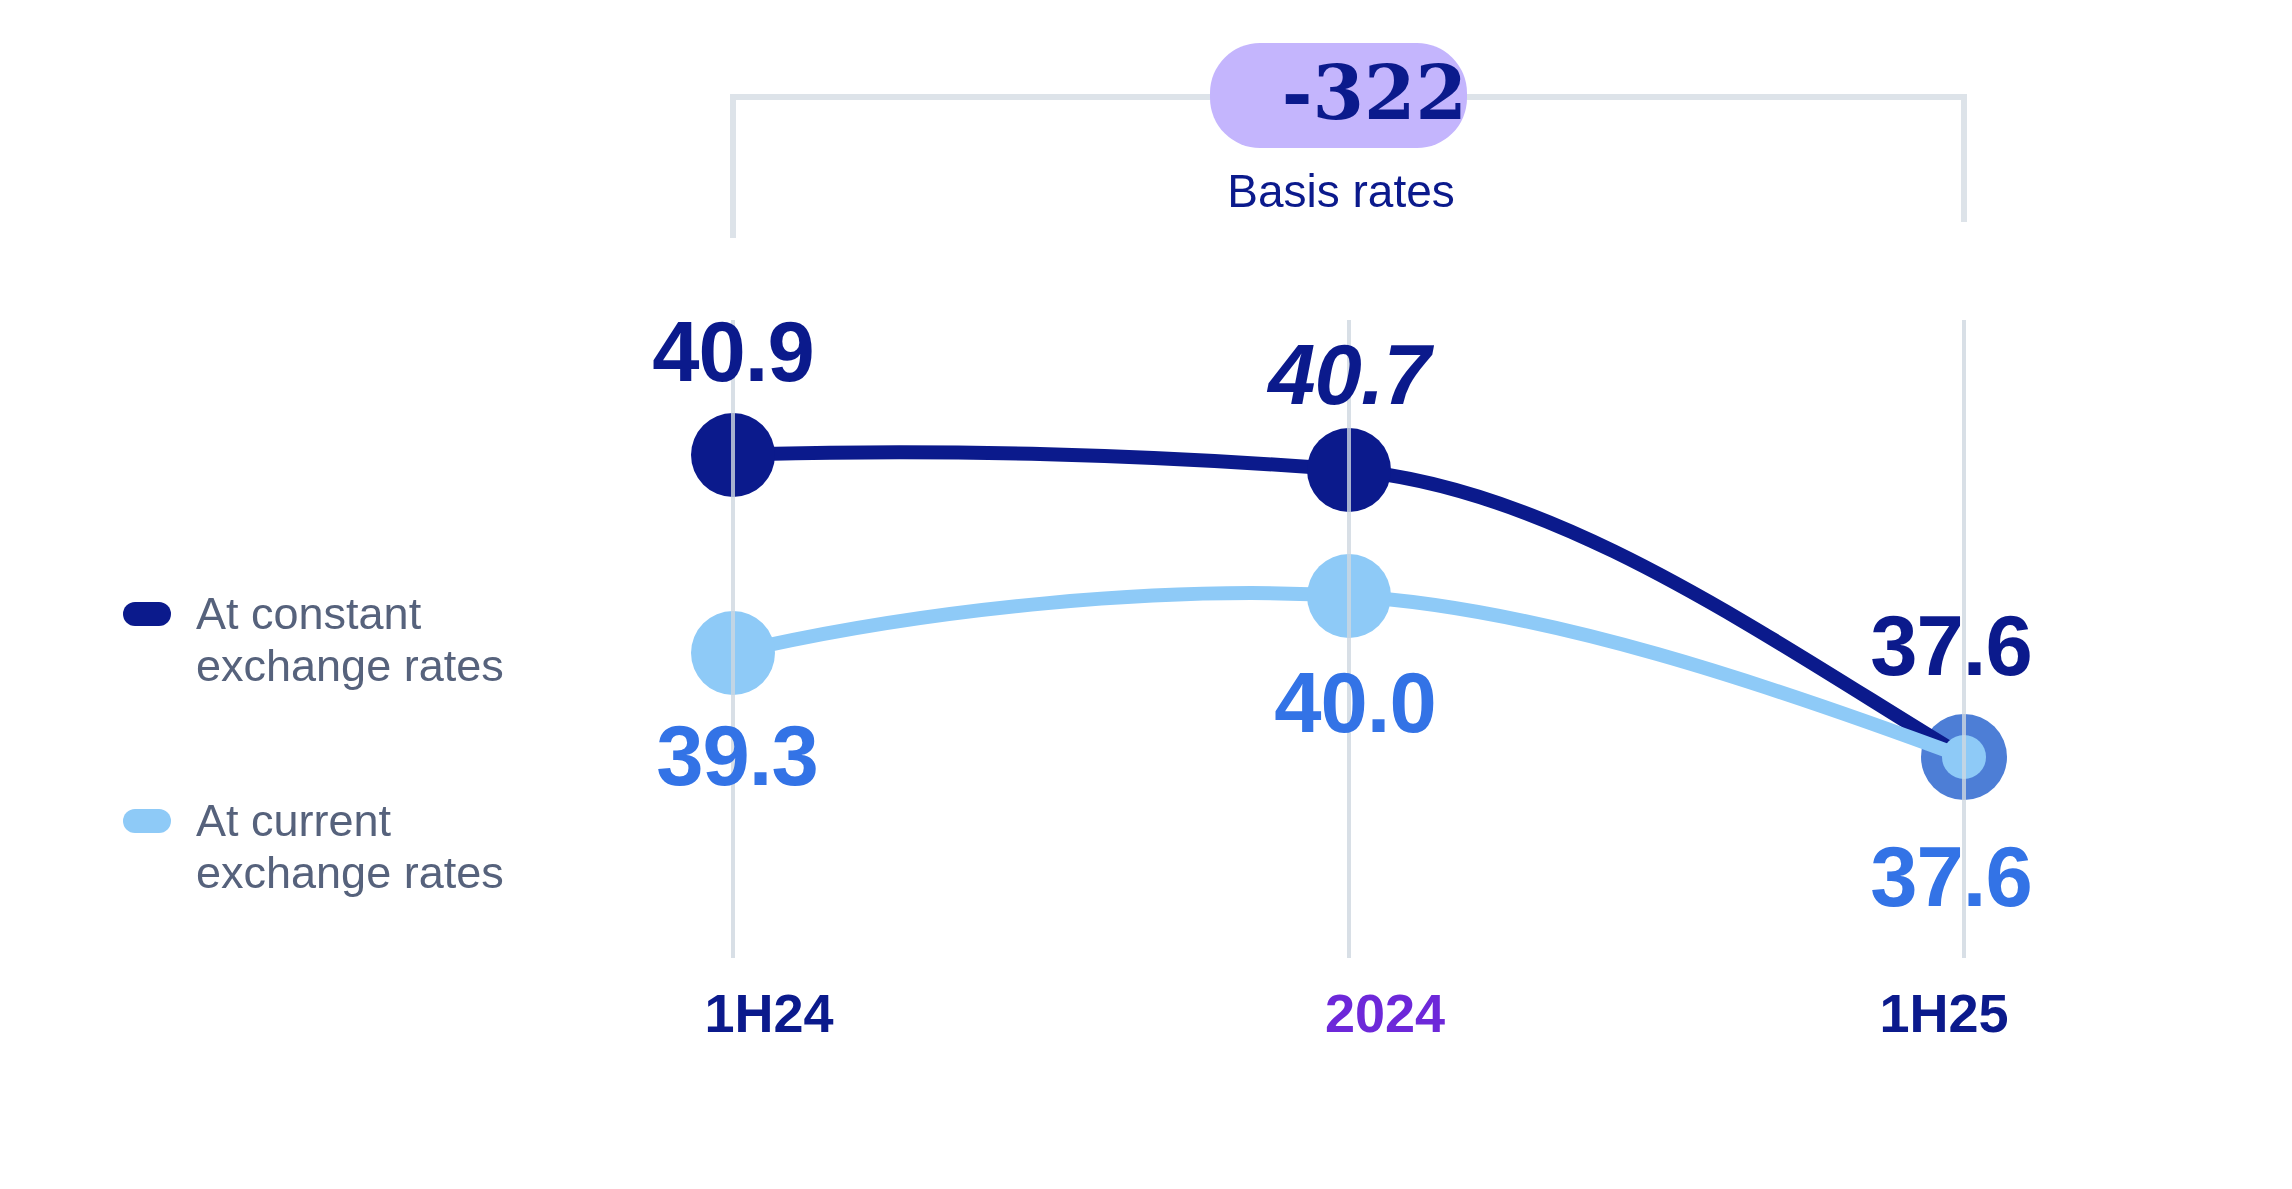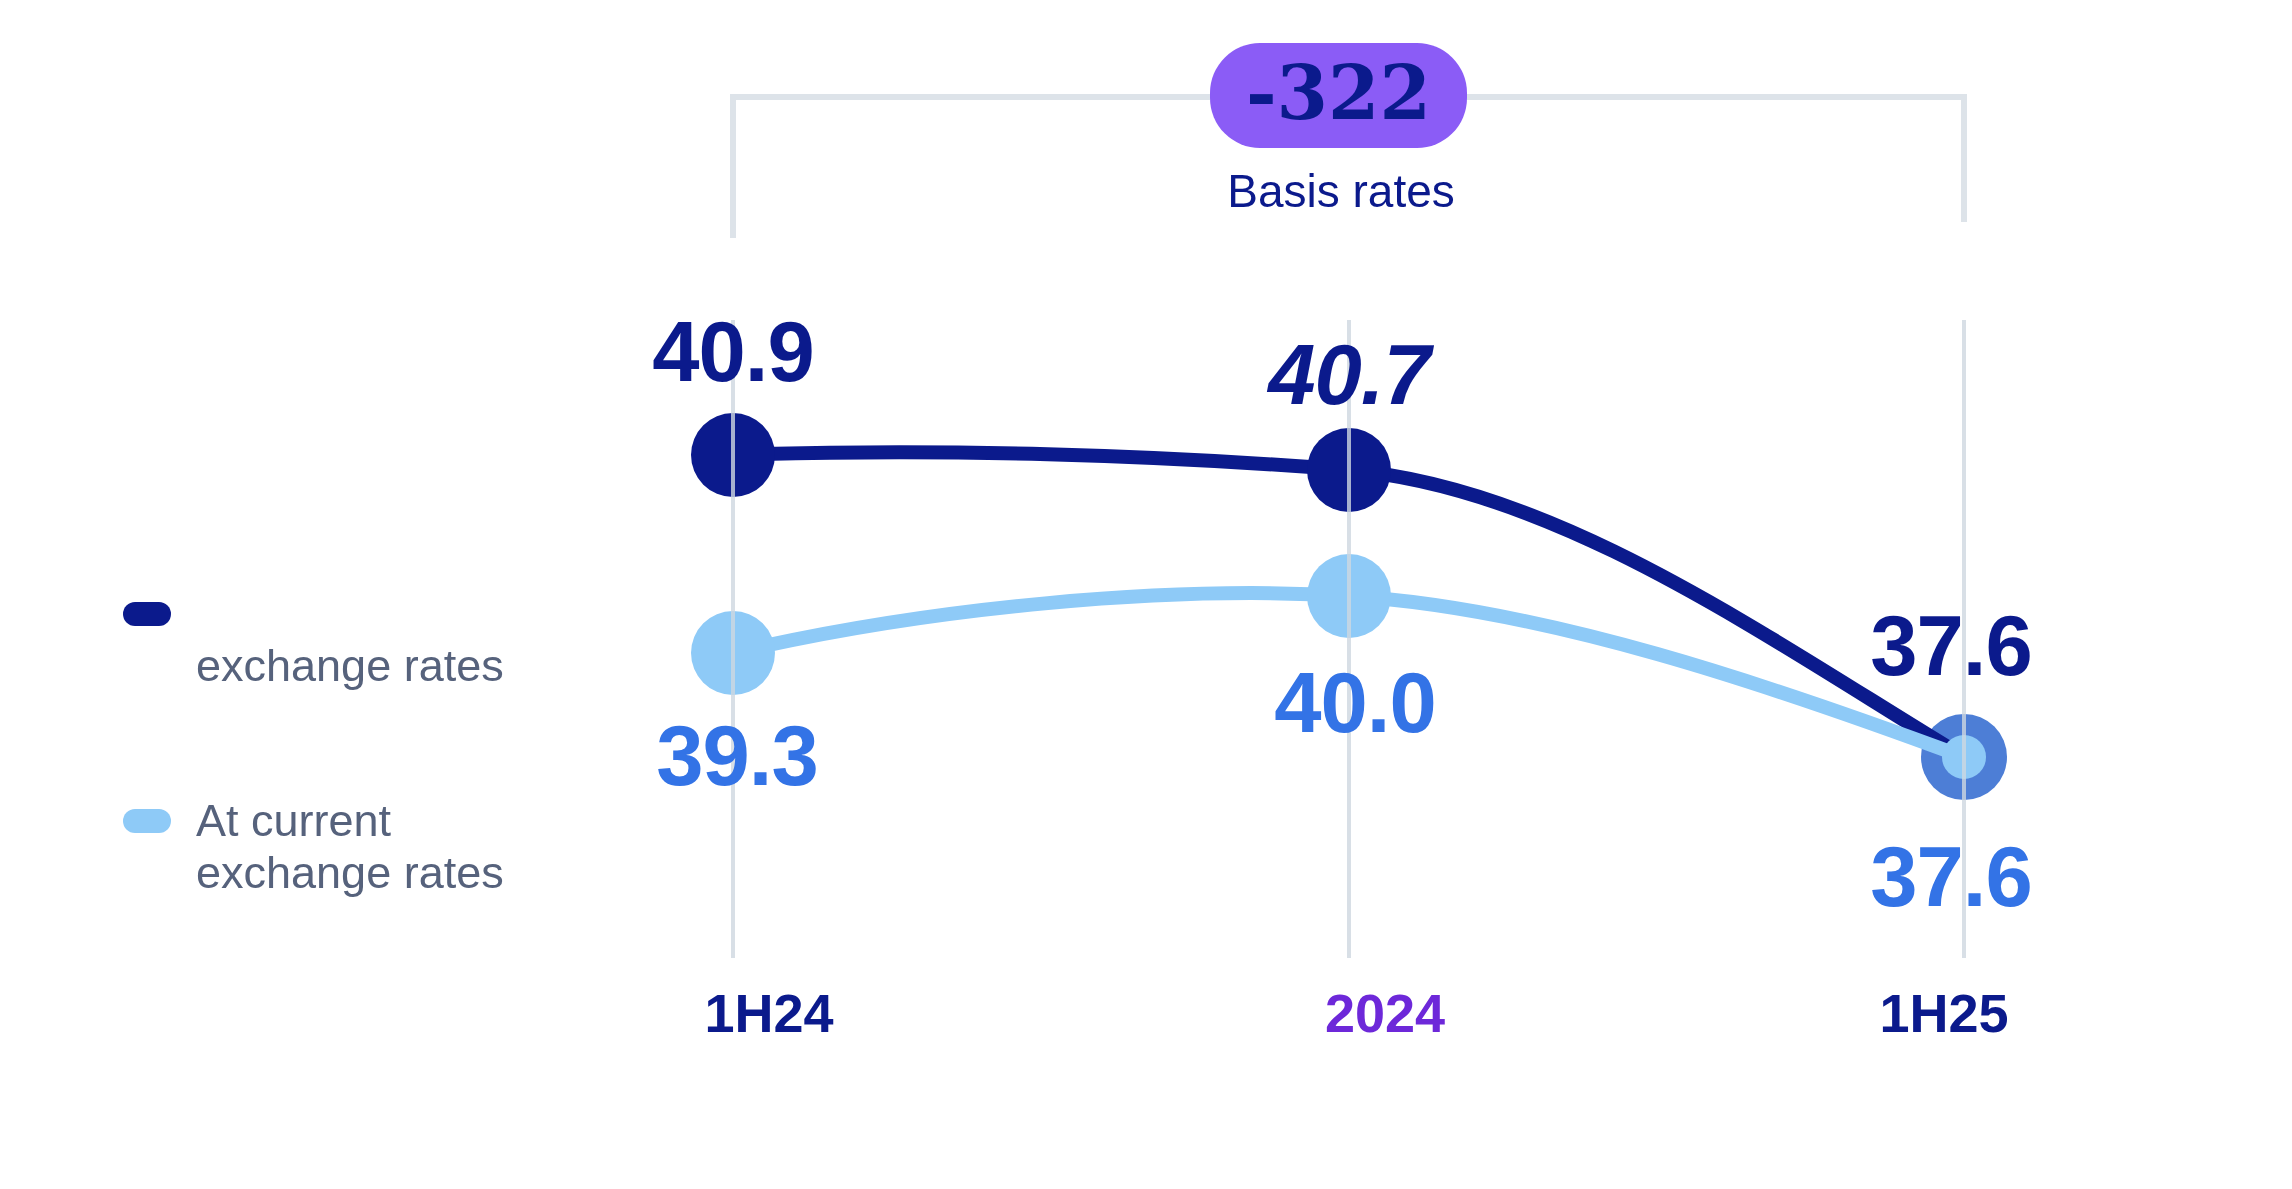--- a/index.html
+++ b/index.html
@@ -68,40 +68,40 @@
   <circle cx="1349" cy="470" r="42" fill="#0b1a8c"></circle>
   <circle cx="733" cy="653" r="42" fill="#8ecaf7"></circle>
   <circle cx="1349" cy="596" r="42" fill="#8ecaf7"></circle>
   <circle cx="1964" cy="757" r="22" fill="#8ecaf7"></circle>
 </svg>
 
 <div class="gridline grid-1"></div>
 <div class="gridline grid-2"></div>
 <div class="gridline grid-3"></div>
 
-<div class="badge" style="background: #8b5cf6;">
+<div class="badge" style="background: #c4b5fd; justify-content: flex-end;">
   <span class="badge-text" style="color: rgb(11, 26, 140);">-322</span>
 </div>
 <div class="basis-caption" style="color: rgb(11, 26, 140);">Basis rates</div>
 
 <div class="val v-409" style="color: rgb(11, 26, 140);">40.9</div>
 <div class="val v-407" style="color: rgb(11, 26, 140);">40.7</div>
 <div class="val v-376d" style="color: rgb(11, 26, 140);">37.6</div>
 <div class="val v-393" style="color: rgb(51, 115, 230);">39.3</div>
 <div class="val v-400" style="color: rgb(51, 115, 230);">40.0</div>
 <div class="val v-376l" style="color: rgb(51, 115, 230);">37.6</div>
 
 <div class="xlab x-1" style="color: rgb(11, 26, 140);">1H24</div>
 <div class="xlab x-2" style="color: #6d28d9;">2024</div>
 <div class="xlab x-3" style="color: rgb(11, 26, 140);">1H25</div>
 
 <div class="legend-item legend-1">
   <span class="legend-pill pill-navy" style="background: rgb(11, 26, 140);"></span>
   <span class="legend-text" style="color: rgb(86, 98, 124);">
-    <br>
+    <span>At constant</span><br>
     <span>exchange rates</span>
   </span>
 </div>
 <div class="legend-item legend-2">
   <span class="legend-pill pill-light" style="background: rgb(142, 202, 247);"></span>
   <span class="legend-text" style="color: rgb(86, 98, 124);">
     <span>At current</span><br>
     <span>exchange rates</span>
   </span>
 </div>

